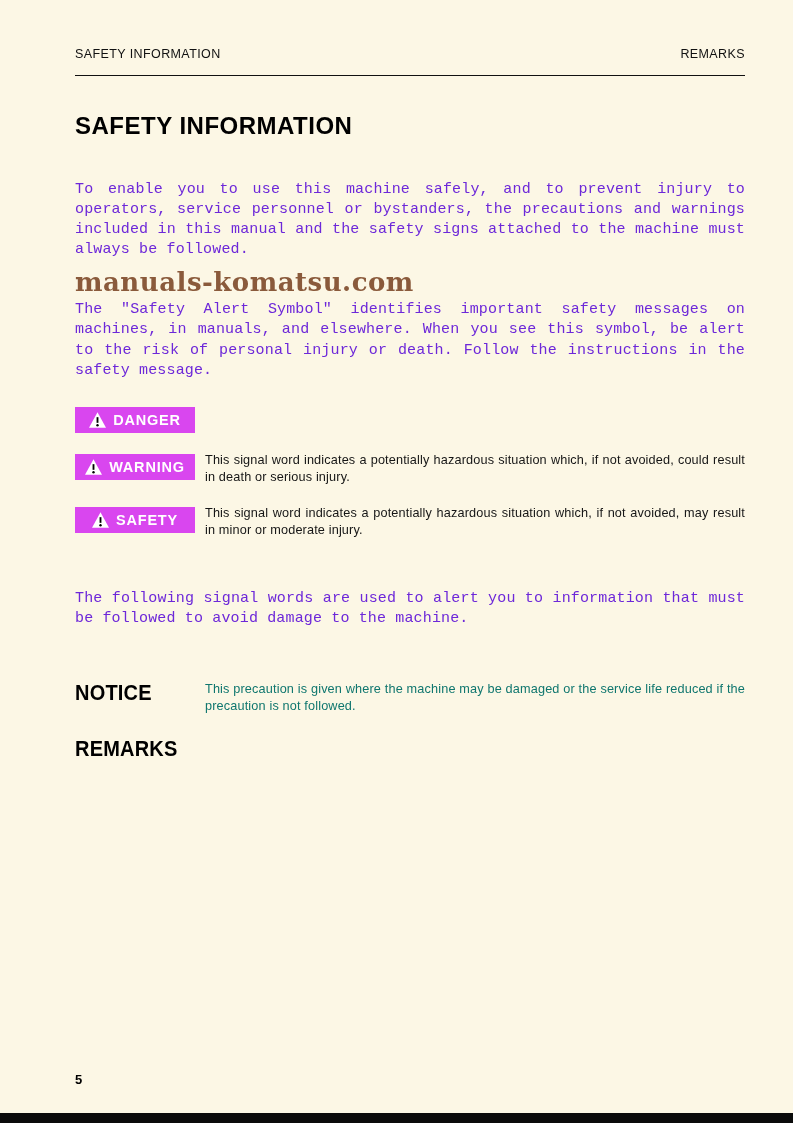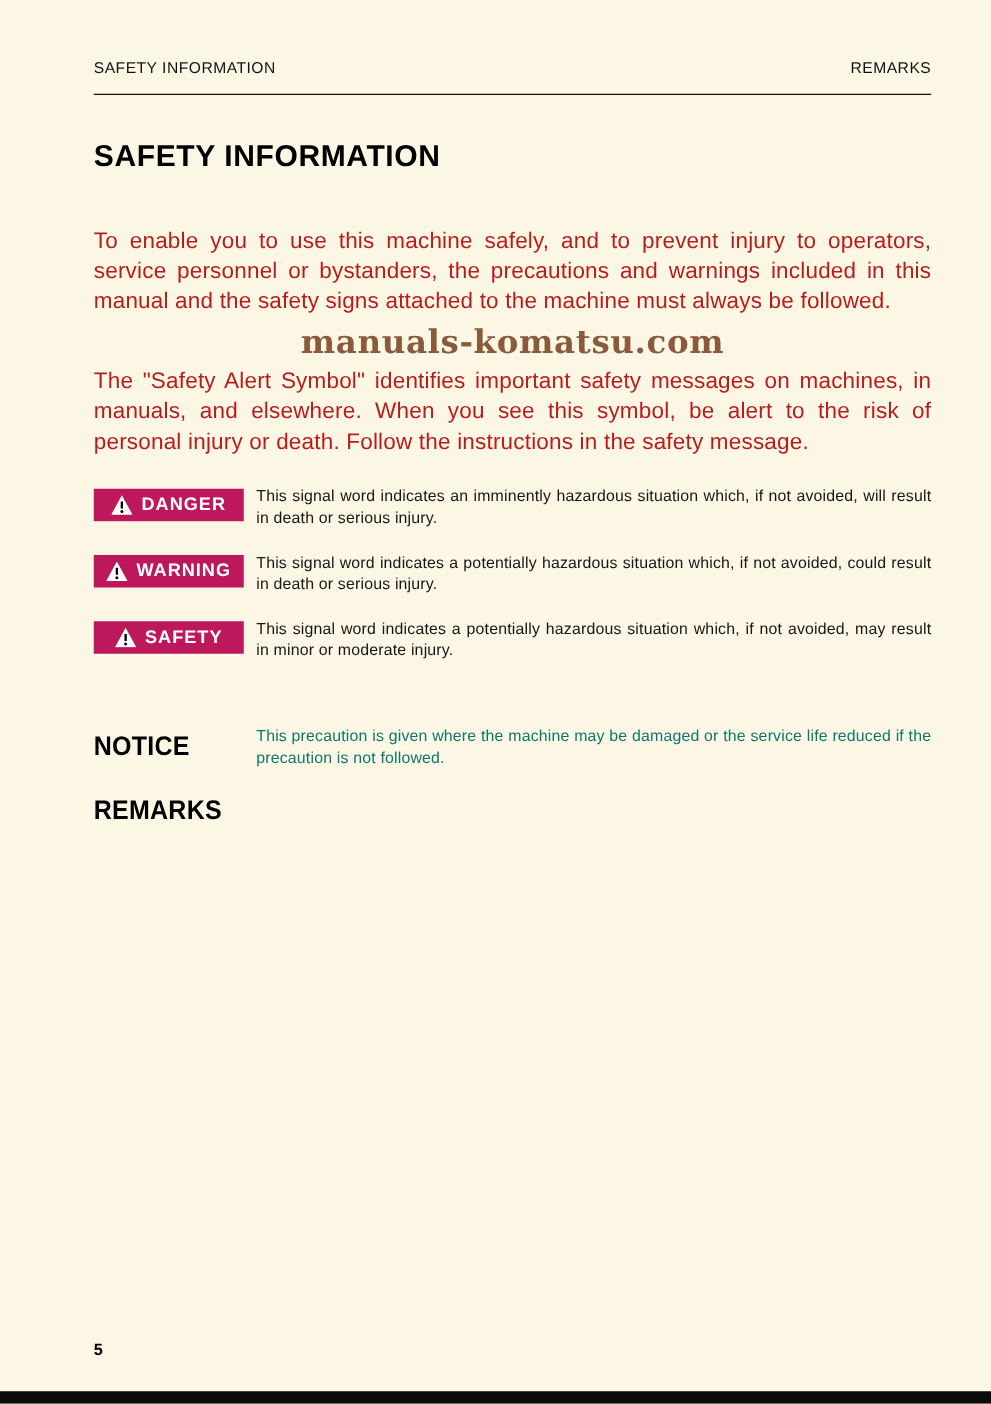--- a/index.html
+++ b/index.html
@@ -24,60 +24,60 @@
   }
 
   .content { padding: 0 48px 0 75px; }
 
   h1.doc-title {
     margin: 36px 0 0 0;
     font-size: 24px; font-weight: bold; letter-spacing: 0.5px; color: #000;
   }
 
   p.body-text {
-    margin: 0; font-size: 18px; line-height: 1.34;
-    text-align: justify; letter-spacing: 0.15px; color: #b91c1c;
+    margin: 0; font-size: 15px; line-height: 1.34;
+    text-align: justify; letter-spacing: 0.15px; color: #6d28d9; font-family: Liberation Mono, monospace;
   }
   .mt-intro   { margin-top: 40px !important; }
   .mt-identify{ margin-top: 19px !important; font-weight: bold; color: #000; }
   .mt-alert   { margin-top: 3px !important; }
   .mt-follow  { margin-top: 50px !important; }
 
   .watermark {
     margin-top: 7px;
-    text-align: center;
+    text-align: left;
     font-family: "DejaVu Serif", serif;
     font-weight: bold;
     font-size: 26px;
     color: #8a5a3b;
     letter-spacing: 0.5px;
   }
 
   .signal-section { margin-top: 24px; }
   .signal-row { display: flex; align-items: flex-start; margin-top: 19px; }
   .signal-row:first-child { margin-top: 0; }
   .signal-badge {
     width: 120px; height: 26px; flex: 0 0 120px;
-    background: #be185d; color: #fff;
+    background: #d946ef; color: #fff;
     display: flex; align-items: center; justify-content: center; gap: 7px;
     margin-top: 2px;
   }
   .signal-badge .tri { display: flex; align-items: center; }
   .signal-badge .tri svg { display: block; }
   .signal-label {
     font-weight: bold; font-size: 14.5px; letter-spacing: 0.8px;
   }
   .signal-desc {
     flex: 1; margin: 0 0 0 10px;
     font-size: 12.7px; line-height: 1.34; text-align: justify;
     letter-spacing: 0.15px; color: #161616;
   }
 
   .notice-section { margin-top: 52px; }
-  .notice-row { display: flex; align-items: center; margin-top: 22px; }
+  .notice-row { display: flex; align-items: flex-start; margin-top: 22px; }
   .notice-row:first-child { margin-top: 0; }
   .notice-label {
     flex: 0 0 130px; width: 130px;
     font-weight: bold; font-size: 20px; color: #000;
     letter-spacing: 0.2px; transform: scaleY(1.08); transform-origin: top left;
   }
   .notice-desc {
     flex: 1; margin: 0;
     font-size: 12.7px; line-height: 1.34; text-align: justify;
     letter-spacing: 0.15px; color: #0f766e;
@@ -120,21 +120,20 @@
         <div class="signal-badge">
           <span class="tri">
             <svg width="17" height="16" viewBox="0 0 24 22">
               <path d="M12 0 L24 22 H0 Z" fill="#ffffff"></path>
               <rect x="10.7" y="7" width="2.6" height="8" fill="#000000"></rect>
               <circle cx="12" cy="18.4" r="1.7" fill="#000000"></circle>
             </svg>
           </span>
           <span class="signal-label">DANGER</span>
         </div>
-        <p class="signal-desc">This signal word indicates an imminently hazardous situation which, if not avoided, will result in death or serious injury.</p>
       </div>
 
       <div class="signal-row">
         <div class="signal-badge">
           <span class="tri">
             <svg width="17" height="16" viewBox="0 0 24 22">
               <path d="M12 0 L24 22 H0 Z" fill="#ffffff"></path>
               <rect x="10.7" y="7" width="2.6" height="8" fill="#000000"></rect>
               <circle cx="12" cy="18.4" r="1.7" fill="#000000"></circle>
             </svg>
@@ -153,20 +152,21 @@
               <circle cx="12" cy="18.4" r="1.7" fill="#000000"></circle>
             </svg>
           </span>
           <span class="signal-label">SAFETY</span>
         </div>
         <p class="signal-desc">This signal word indicates a potentially hazardous situation which, if not avoided, may result in minor or moderate injury.</p>
       </div>
 
     </div>
 
+    <p class="body-text mt-follow">The following signal words are used to alert you to information that must be followed to avoid damage to the machine.</p>
 
     <div class="notice-section">
 
       <div class="notice-row">
         <div class="notice-label">NOTICE</div>
         <p class="notice-desc">This precaution is given where the machine may be damaged or the service life reduced if the precaution is not followed.</p>
       </div>
 
       <div class="notice-row">
         <div class="notice-label">REMARKS</div>

